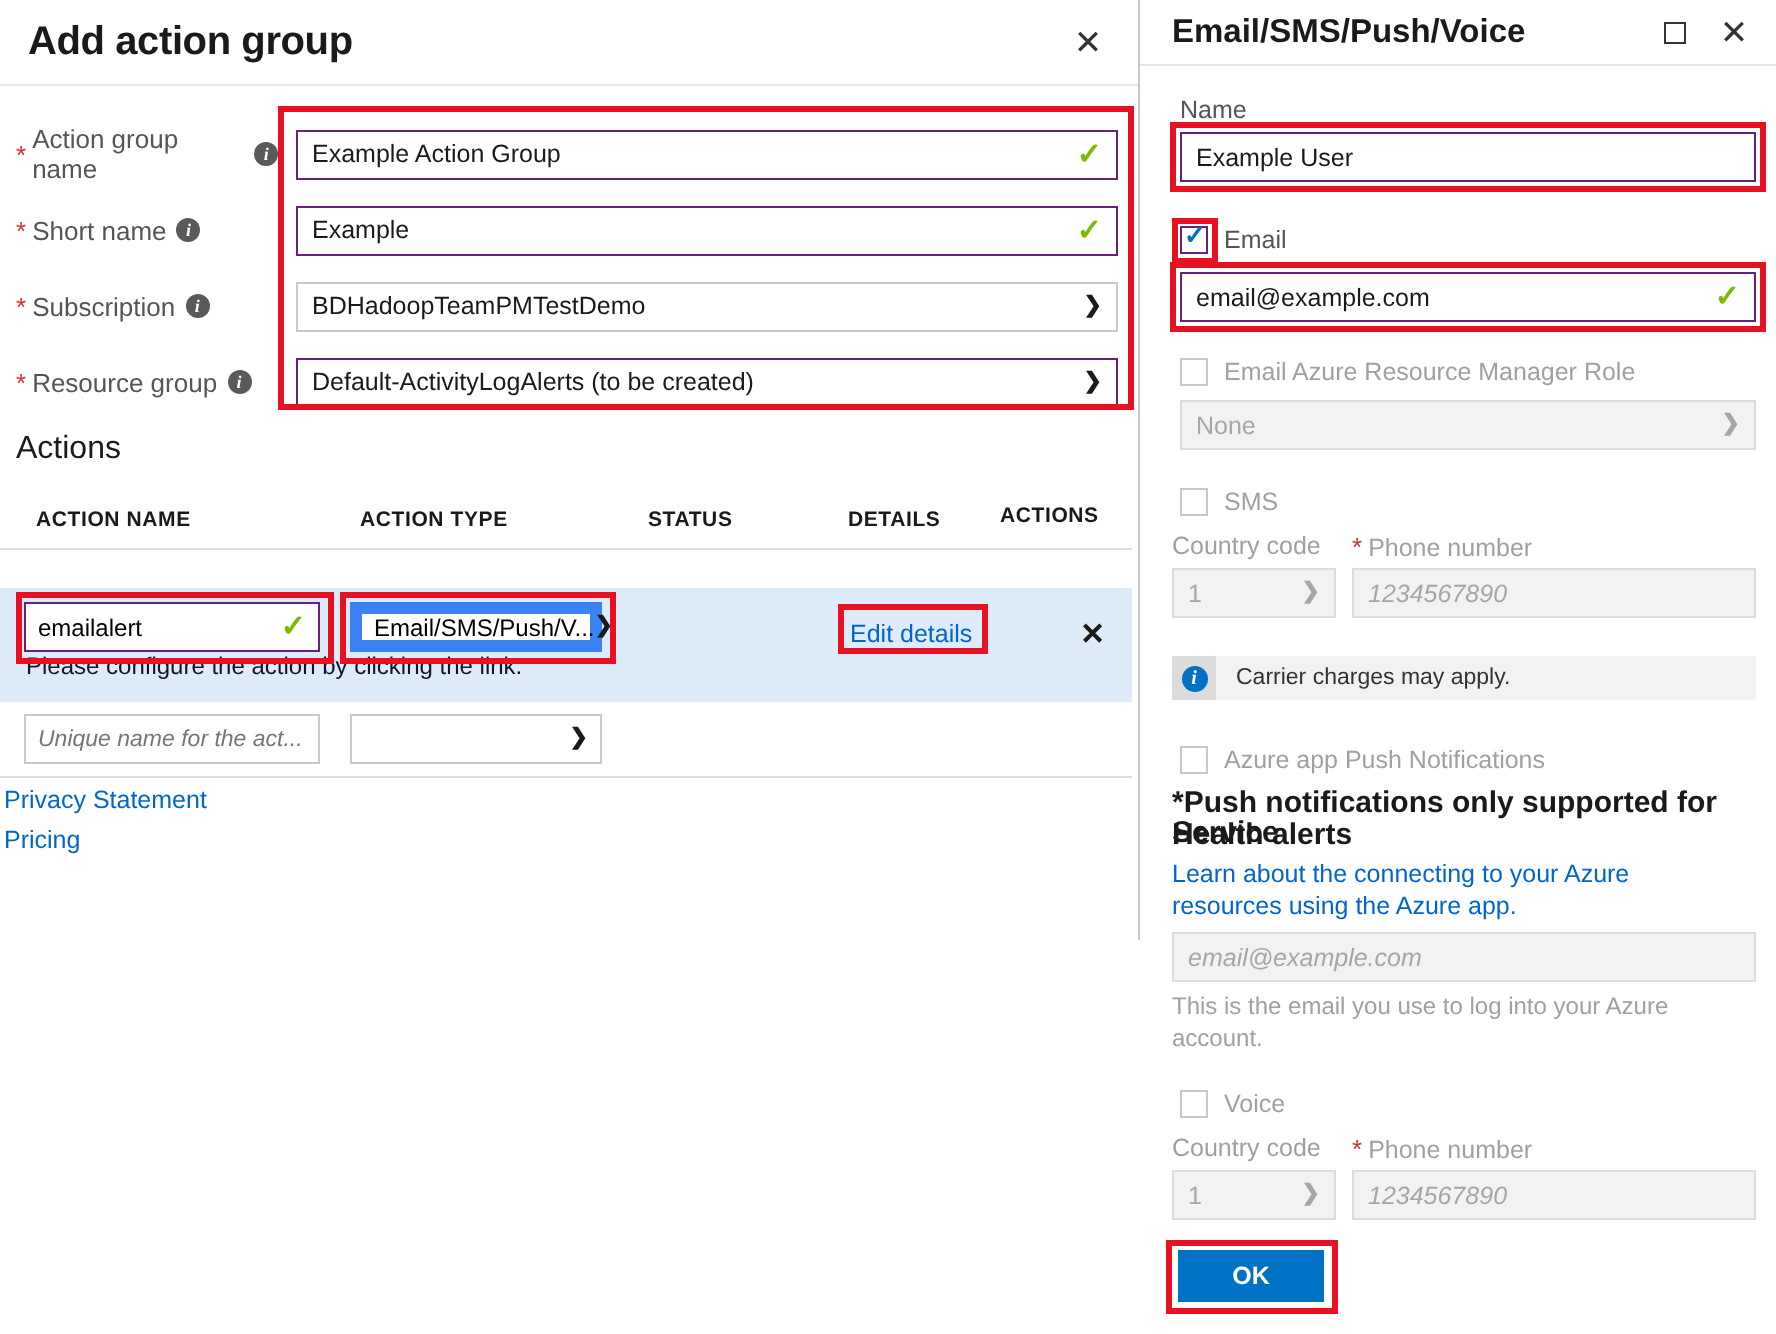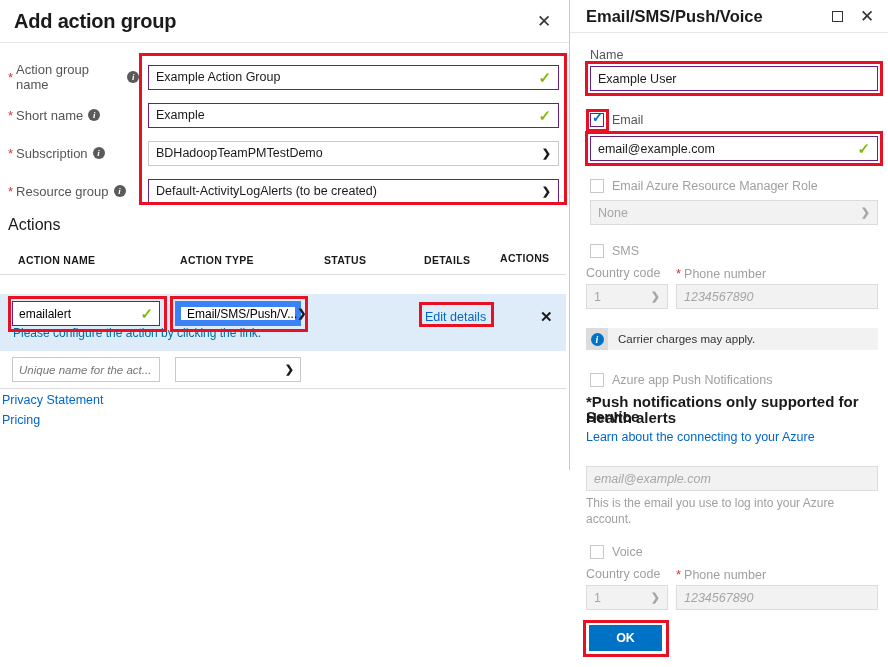--- a/index.html
+++ b/index.html
@@ -87,21 +87,21 @@
   #row2 { height: 37px; border-bottom: 1px solid #dcdcdc; }
 
   .cellinput {
     position: absolute; box-sizing: border-box; height: 25px;
     display: flex; align-items: center; justify-content: space-between;
     padding: 0 6px; font-size: 12px; background: #fff;
   }
   #ph-name { color: #767676; font-style: italic; font-size: 11.5px; }
   #row1-error {
     position: absolute; left: 13px; top: 32px;
-    font-size: 12px; color: #0369a1;
+    font-size: 12px; color: #0f172a;
   }
   .link { color: #0066cc; font-size: 12.5px; cursor: pointer; }
   #edit-details { position: absolute; left: 425px; top: 16px; }
   #remove-x {
     position: absolute; left: 540px; top: 14px;
     font-size: 15px; font-weight: bold; color: #1a1a1a; cursor: pointer;
   }
   #privacy { position: absolute; left: 2px; top: 393px; }
   #pricing  { position: absolute; left: 2px; top: 413px; }
 
@@ -344,20 +344,21 @@
       <div id="carrier-info-icon">i</div>
     </div>
     <div id="carrier-text">Carrier charges may apply.</div>
   </div>
 
   <div class="cbox disabled" style="left:590px; top:373px;"></div>
   <div class="r-label dis" style="left:612px; top:373px;">Azure app Push Notifications</div>
   <div class="bold-note" style="left:586px; top:394px;">*Push notifications only supported for Service</div>
   <div class="bold-note" style="left:586px; top:410px;">Health alerts</div>
   <div class="link-block" style="left:586px; top:430px;">Learn about the connecting to your Azure</div>
+  <div class="link-block" style="left:586px; top:446px;">resources using the Azure app.</div>
 
   <div class="r-input disabled" style="left:586px; top:466px; width:292px;">
     <span class="ph">email@example.com</span>
   </div>
   <div class="help-text" style="left:586px; top:496px;">This is the email you use to log into your Azure</div>
   <div class="help-text" style="left:586px; top:512px;">account.</div>
 
   <div class="cbox disabled" style="left:590px; top:545px;"></div>
   <div class="r-label dis" style="left:612px; top:545px;">Voice</div>
   <div class="r-label dis" style="left:586px; top:567px;">Country code</div>

